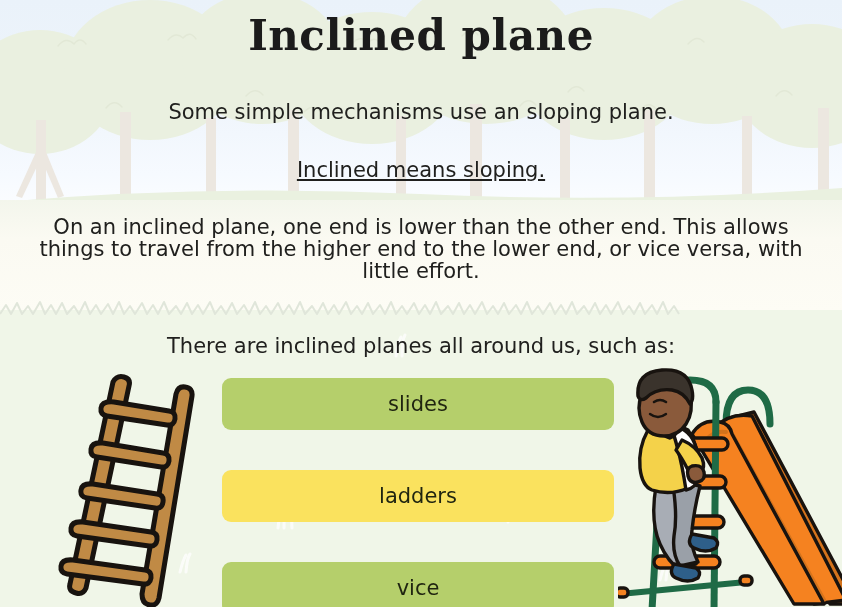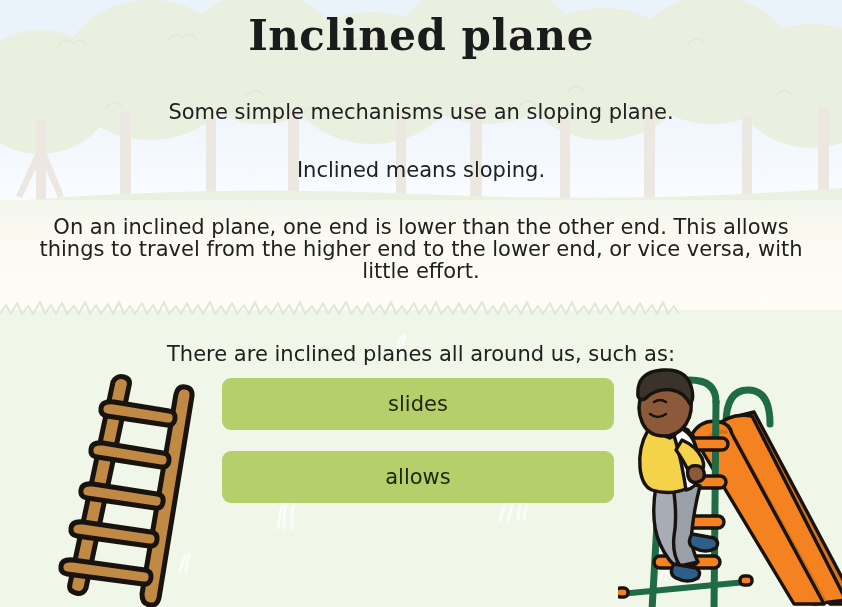--- a/index.html
+++ b/index.html
@@ -79,50 +79,50 @@
   }
   .line {
     position: absolute;
     width: 842px;
     text-align: center;
     font-family: "DejaVu Sans", sans-serif;
     font-size: 21px;
     color: #20201e;
   }
   .line-1 { left: 0; top: 100px; }
-  .line-2 { left: 0; top: 158px; }
+  .line-2 { left: 0; top: 158px; text-decoration: underline; }
   .para {
     position: absolute;
     left: 21px; top: 216px;
     width: 800px;
     text-align: center;
     font-family: "DejaVu Sans", sans-serif;
     font-size: 21px;
     line-height: 22px;
     color: #20201e;
   }
-  .line-3 { left: 0; top: 334px; margin-top: 8px; }
+  .line-3 { left: 0; top: 334px; }
 
   
   .options {
     position: absolute;
     left: 222px; top: 378px;
     width: 392px;
   }
   .opt {
     width: 392px;
     height: 52px;
     border-radius: 9px;
     display: flex;
     align-items: center;
     justify-content: center;
     font-family: "DejaVu Sans", sans-serif;
     font-size: 21px;
     color: #1f2410;
-    margin-bottom: 21px;
+    margin-bottom: 40px;
     box-sizing: border-box;
     cursor: pointer;
   }
   .opt-green  { background: #b5cf6b; }
   .opt-yellow { background: #fae25e; }
 
   
   .illus-ladder {
     position: absolute;
     left: 30px; top: 370px;
@@ -288,18 +288,21 @@
     <div class="line line-1">Some simple mechanisms use an sloping plane.</div>
     <div class="line line-2">Inclined means sloping.</div>
     <div class="para">On an inclined plane, one end is lower than the other end. This allows things to travel from the higher end to the lower end, or vice versa, with little effort.</div>
     <div class="line line-3">There are inclined planes all around us, such as:</div>
   </div>
 
   <div class="options">
     <div class="opt opt-green">
       <span>slides</span>
     </div>
+    <div class="opt opt-yellow">
+      <span>ladders</span>
+    </div>
     <div class="opt opt-green">
-      <span>allows</span>
+      <span>vice</span>
     </div>
   </div>
 
 </div>
 
 </body></html>

